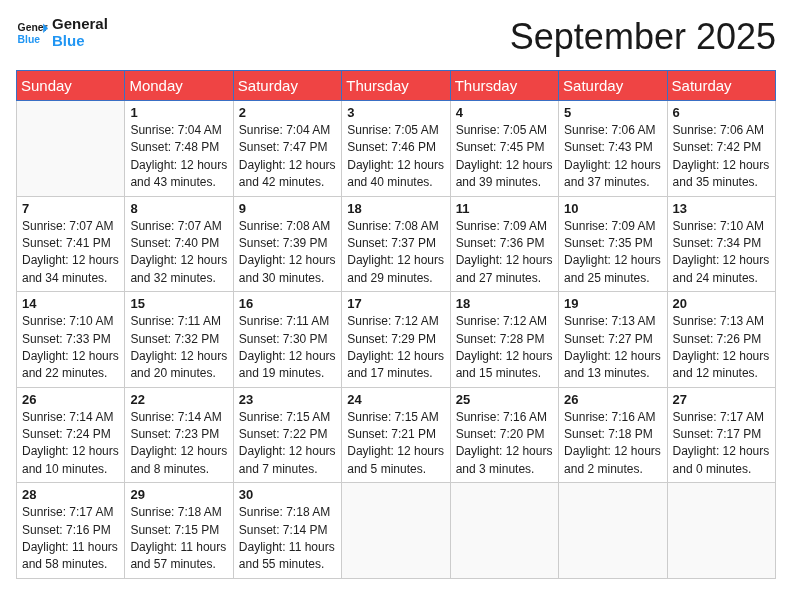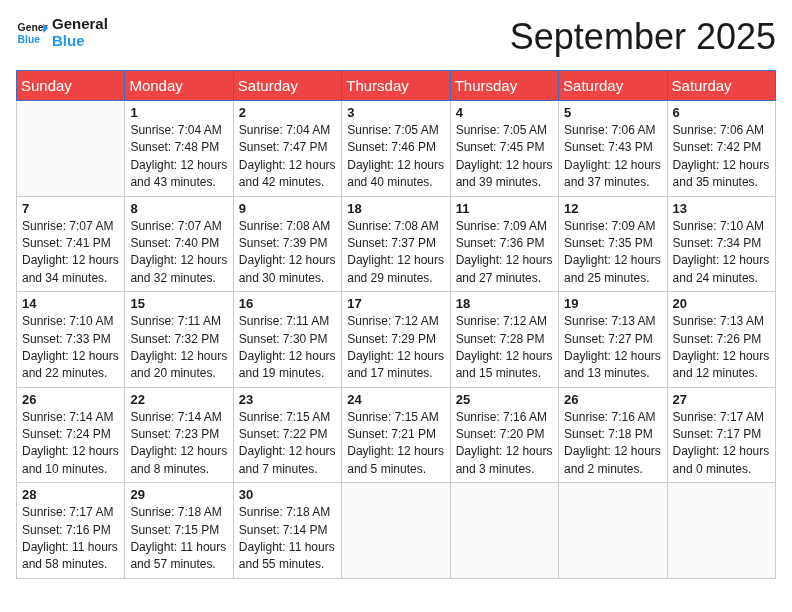--- a/index.html
+++ b/index.html
@@ -183,21 +183,21 @@
 and 29 minutes.</div>
         </td>
         <td>
           <div class="day-num">11</div>
           <div class="day-detail" style="white-space: pre-line;">Sunrise: 7:09 AM
 Sunset: 7:36 PM
 Daylight: 12 hours
 and 27 minutes.</div>
         </td>
         <td>
-          <div class="day-num">12</div>
+          <div class="day-num">10</div>
           <div class="day-detail" style="white-space: pre-line;">Sunrise: 7:09 AM
 Sunset: 7:35 PM
 Daylight: 12 hours
 and 25 minutes.</div>
         </td>
         <td>
           <div class="day-num">13</div>
           <div class="day-detail" style="white-space: pre-line;">Sunrise: 7:10 AM
 Sunset: 7:34 PM
 Daylight: 12 hours

